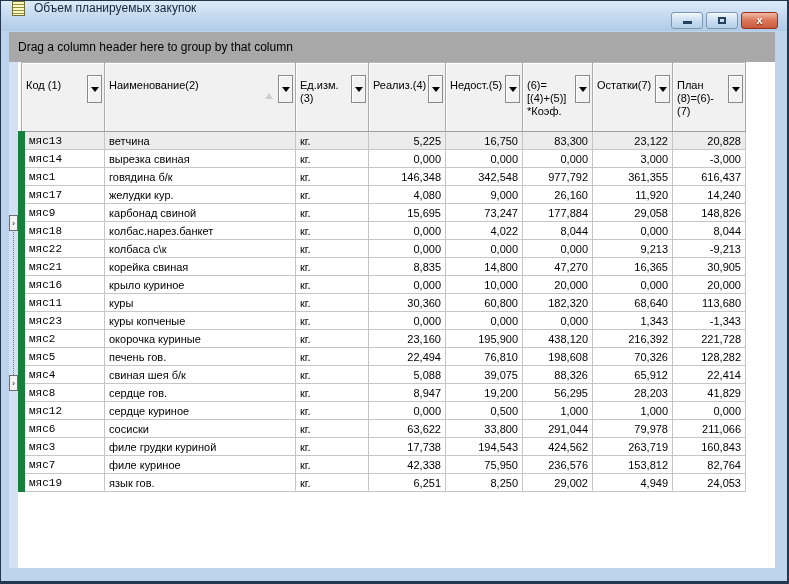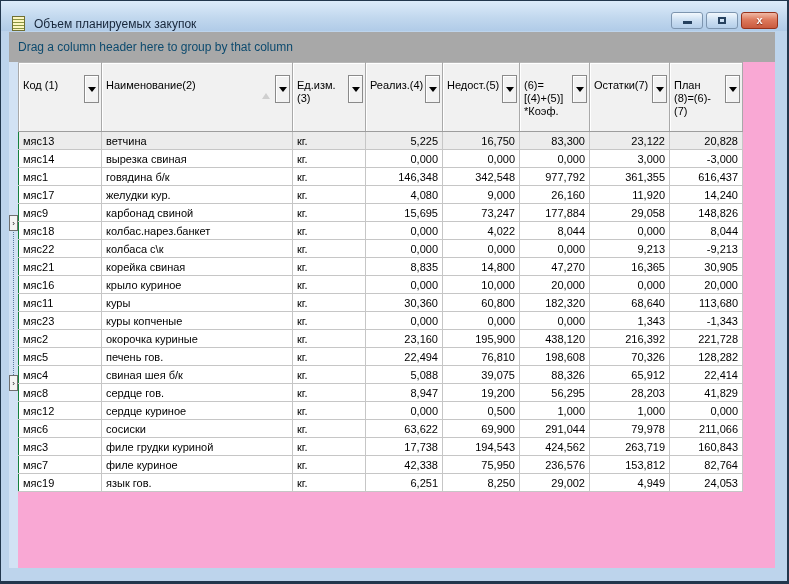--- a/index.html
+++ b/index.html
@@ -2,70 +2,70 @@
 <html><head>
 <meta charset="utf-8">
 <style>
   html,body{margin:0;padding:0;background:#e9e9e9;font-family:"Liberation Sans","DejaVu Sans",sans-serif;}
   .window{position:relative;width:789px;height:584px;box-sizing:border-box;
     border-style:solid;border-color:#22374d;border-width:1px 2px 3px 1px;
     background:#bdd4ec;overflow:hidden;}
   
   .titlebar{position:absolute;left:0;top:0;right:0;height:30px;
     background:linear-gradient(#dcebfa,#c2d8ee 55%,#b0cbe7);
-    display:flex;align-items:flex-end;}
+    display:flex;align-items:flex-start;}
   .app-icon{width:13px;height:15px;margin-left:11px;background:#fdf6c0;
     border:1px solid #6f6f33;box-sizing:border-box;
     background-image:repeating-linear-gradient(#fdf6c0 0 2px,#8a9440 2px 3px);}
   .title-text{margin-left:9px;font-size:12px;color:#17263a;}
   .win-buttons{position:absolute;right:9px;top:11px;display:flex;}
   .wbtn{width:32px;height:17px;margin-left:3px;border-radius:3px;box-sizing:border-box;
     border:1px solid #7d95af;background:linear-gradient(#f2f8fd,#cfe1f3 45%,#b4cee9);
     position:relative;}
   .wbtn.close{width:37px;border-color:#96321b;
     background:linear-gradient(#f0b9a6,#dd7a5d 45%,#c95a3e);}
   .glyph-min{position:absolute;left:50%;bottom:4px;width:9px;height:3px;margin-left:-4px;background:#26415e;}
   .glyph-restore{position:absolute;left:50%;top:4px;width:8px;height:7px;margin-left:-4px;
     border:2px solid #26415e;box-sizing:border-box;background:transparent;}
   .glyph-close{position:absolute;left:0;right:0;top:1px;text-align:center;
     color:#fff;font-size:11px;font-weight:bold;text-shadow:0 1px 1px #7c2714;}
   
   .group-panel{position:absolute;left:8px;top:31px;width:766px;height:30px;
-    background:#a8a8a8;color:#0c4a6e;font-size:12px;display:flex;align-items:center;
+    background:#a8a8a8;color:#000000;font-size:12px;display:flex;align-items:center;
     padding-left:9px;box-sizing:border-box;}
   
   .splitter-strip{position:absolute;left:8px;top:61px;width:9px;height:506px;background:#d2e2f4;}
   .split-tab{position:absolute;left:0;width:9px;height:16px;background:#f3f3f3;
     border:1px solid #6f6f6f;box-sizing:border-box;font-size:8px;line-height:13px;
     color:#111;text-align:center;padding:0;}
   .split-tab.t1{top:153px;}
   .split-tab.t2{top:313px;}
   .split-dots{position:absolute;left:4px;top:170px;height:143px;width:0;
     border-left:1px dotted #5b7ca3;}
   
-  .grid{position:absolute;left:17px;top:61px;width:757px;height:506px;background:#f9a8d4;overflow:hidden;}
+  .grid{position:absolute;left:17px;top:61px;width:757px;height:506px;background:#ffffff;overflow:hidden;}
   table{border-collapse:collapse;table-layout:fixed;width:724px;}
   col.c0{width:83px;}col.c1{width:191px;}col.c2{width:73px;}col.c3{width:77px;}
   col.c4{width:77px;}col.c5{width:70px;}col.c6{width:80px;}col.c7{width:73px;}
   th{position:relative;height:47px;background:#f1f1f1;vertical-align:top;text-align:left;
     font-weight:normal;font-size:11px;color:#000;padding:3px 18px 0 4px;box-sizing:border-box;
     border-right:1px solid #a9a9a9;border-bottom:1px solid #9d9d9d;border-top:1px solid #b7b7b7;
     box-shadow:inset 1px 1px 0 #ffffff;white-space:pre-line;line-height:13px;}
   th:first-child{border-left:1px solid #a9a9a9;}
   .filter-btn{position:absolute;right:2px;top:12px;width:15px;height:28px;
     background:#f2f2f2;border:1px solid #8a8a8a;box-sizing:border-box;
     box-shadow:inset 1px 1px 0 #fff;padding:0;}
   .filter-btn::after{content:"";position:absolute;left:50%;top:50%;margin:-2px 0 0 -4px;
     border:4px solid transparent;border-top:5px solid #000;}
   .sort-asc{position:absolute;right:22px;top:26px;width:0;height:0;
     border:4px solid transparent;border-bottom:6px solid #cfcfcf;}
   td{height:18px;font-size:11px;color:#000;padding:0 4px;box-sizing:border-box;
     border-right:1px solid #c6c6c6;border-bottom:1px solid #c6c6c6;background:#fff;
     overflow:hidden;white-space:nowrap;}
-  td:first-child{border-left:1px solid #15803d;}
+  td:first-child{border-left:7px solid #15803d;font-family:Liberation Mono, monospace;}
   td.num{text-align:right;}
   tr.first-row td{background:#ececec;}
 </style>
 </head>
 <body>
 
 <div class="window">
 
   <div class="titlebar">
     <div class="app-icon"></div>
@@ -323,21 +323,21 @@
     <td class="num">1,000</td>
     <td class="num">0,000</td>
   </tr>
 
 
   <tr>
     <td>мяс6</td>
     <td>сосиски</td>
     <td>кг.</td>
     <td class="num">63,622</td>
-    <td class="num">69,900</td>
+    <td class="num">33,800</td>
     <td class="num">291,044</td>
     <td class="num">79,978</td>
     <td class="num">211,066</td>
   </tr>
 
 
   <tr>
     <td>мяс3</td>
     <td>филе грудки куриной</td>
     <td>кг.</td>

